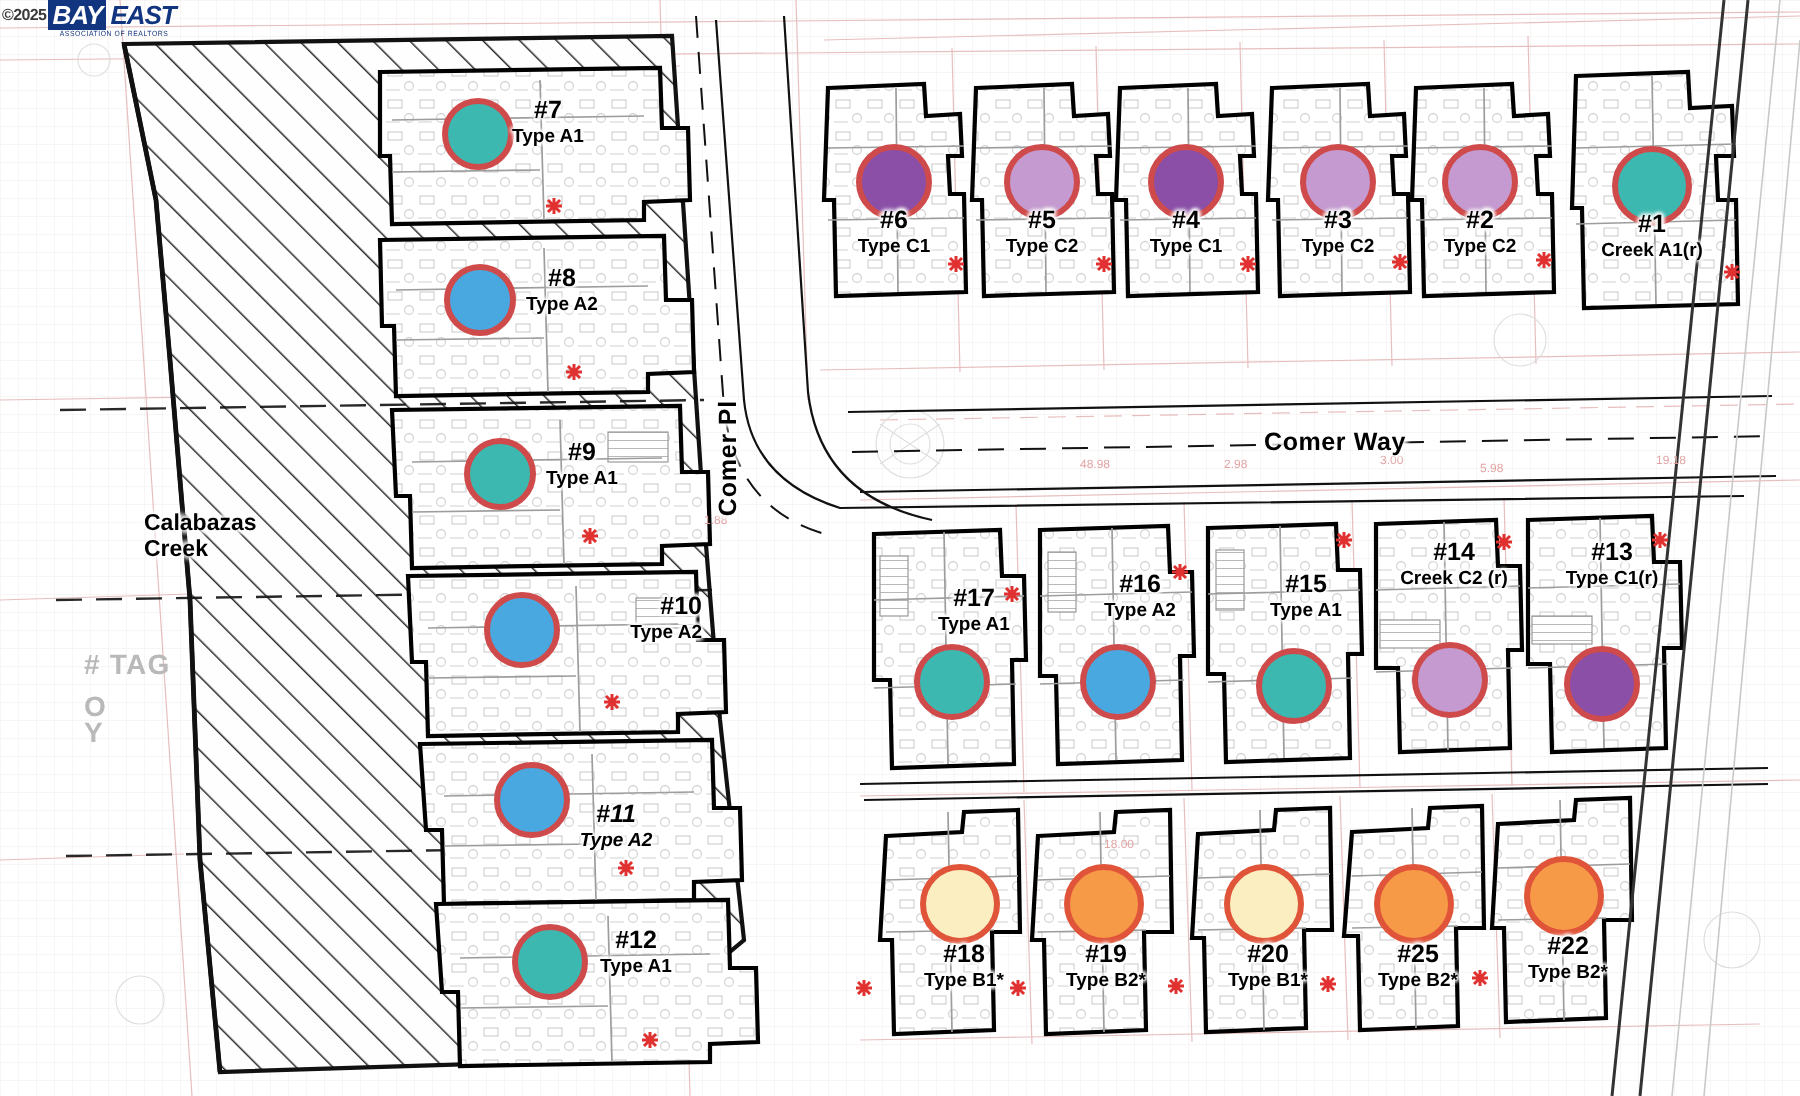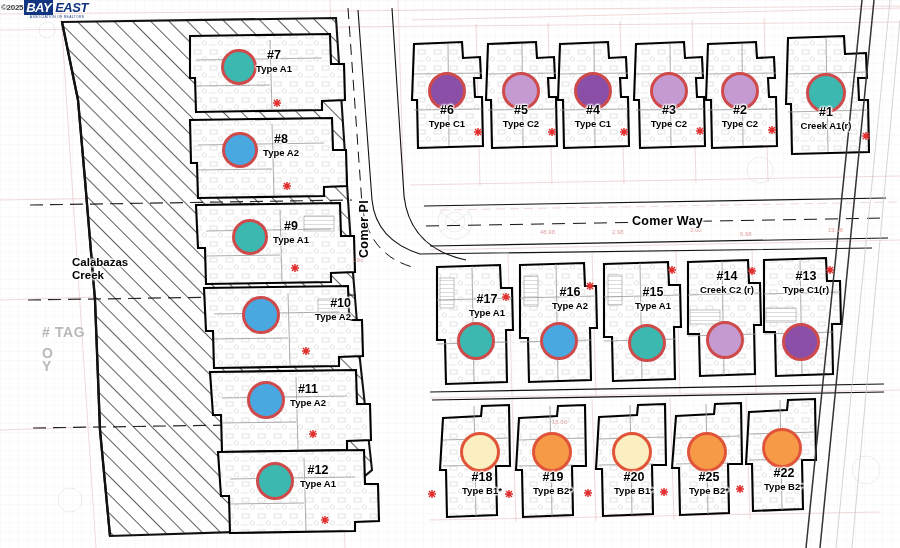--- a/index.html
+++ b/index.html
@@ -405,21 +405,21 @@
       </div>
       <div class="unit">
         <div class="circle" style="left: 242px; top: 296px; width: 38px; height: 38px; background: rgb(74, 168, 224); border: 3.5px solid rgb(207, 75, 75);"></div>
         <div class="lbl" style="left: 255px; top: 297px; width: 96px; text-align: right;">
           <span class="num">#10</span>
           <span class="typ">Type A2</span>
         </div>
       </div>
       <div class="unit">
         <div class="circle" style="left: 247px; top: 381px; width: 38px; height: 38px; background: rgb(74, 168, 224); border: 3.5px solid rgb(207, 75, 75);"></div>
-        <div class="lbl" style="left: 260px; top: 383px; width: 96px;">
+        <div class="lbl" style="left: 260px; top: 401px; width: 96px; font-style: italic;">
           <span class="num">#11</span>
           <span class="typ">Type A2</span>
         </div>
       </div>
       <div class="unit">
         <div class="circle" style="left: 256px; top: 462px; width: 38px; height: 38px; background: rgb(60, 184, 176); border: 3.5px solid rgb(207, 75, 75);"></div>
         <div class="lbl" style="left: 270px; top: 464px; width: 96px;">
           <span class="num">#12</span>
           <span class="typ">Type A1</span>
         </div>

